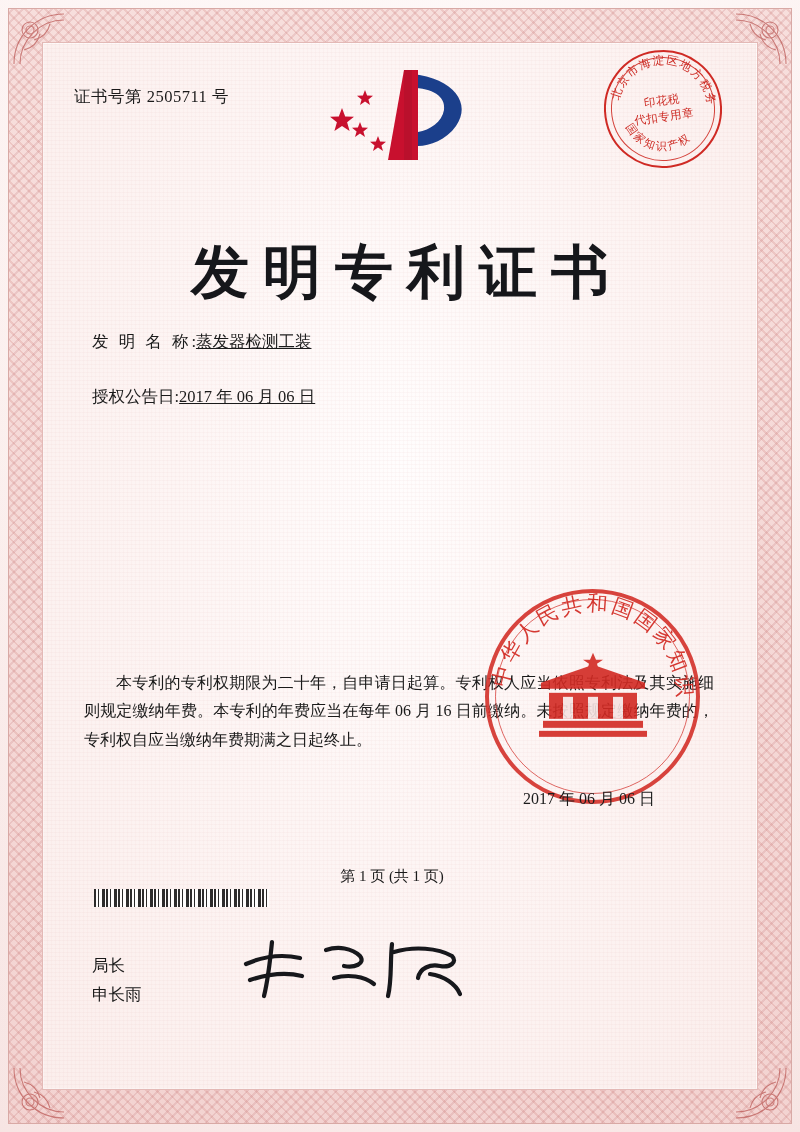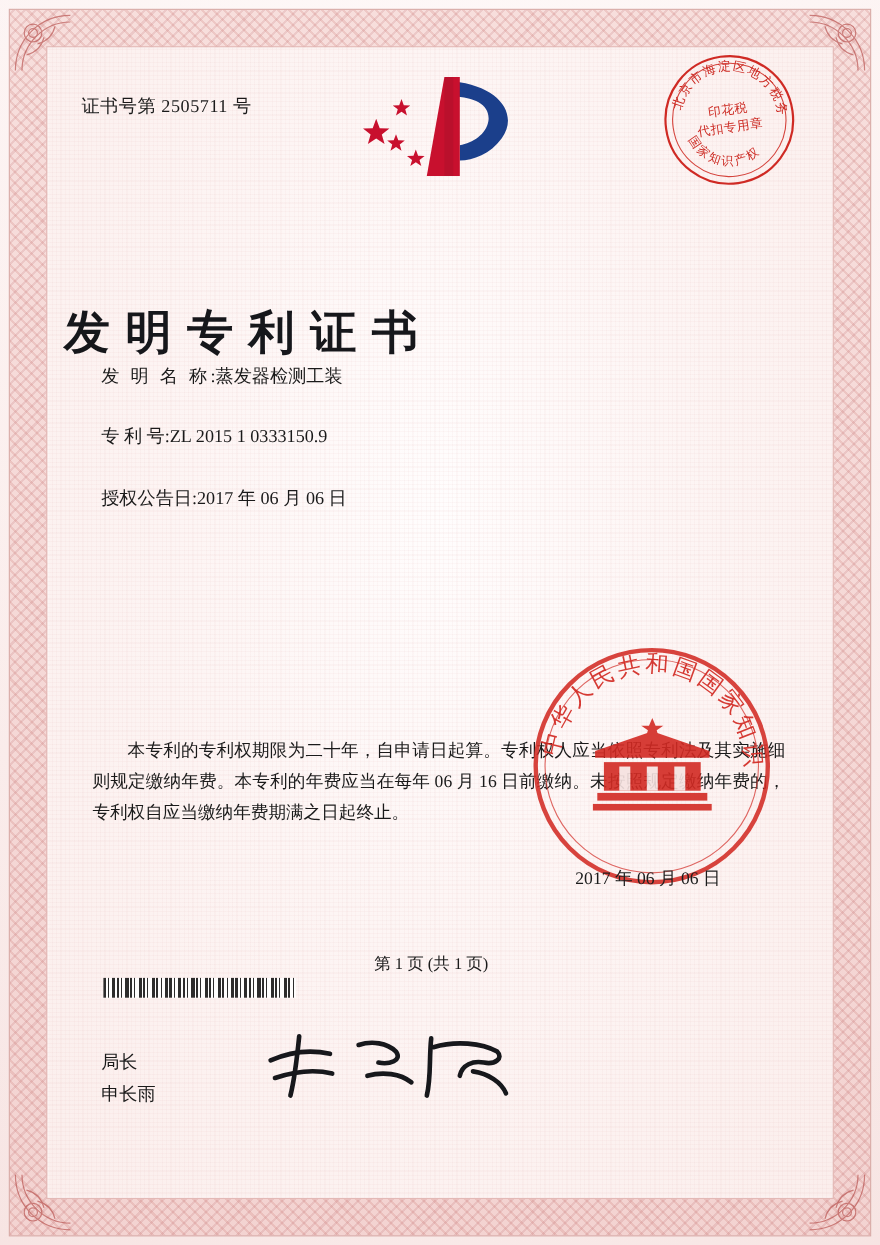--- a/index.html
+++ b/index.html
@@ -123,46 +123,46 @@
     line-height: 1.35;
     width: 84px;
     font-family: "Liberation Serif", serif;
     letter-spacing: 0.5px;
   }
 
   .title {
     position: absolute;
     left: 0; right: 0;
     top: 190px;
-    text-align: left;
-    font-size: 42px;
+    text-align: center;
+    font-size: 58px;
     letter-spacing: 14px;
     font-weight: bold;
     color: #16171b;
     text-indent: 14px;
-    margin-top: 40px;
   }
 
   .fields {
     position: absolute;
     left: 48px;
     top: 288px;
     width: 620px;
   }
   .field {
     font-size: 16.5px;
     margin-bottom: 35.5px;
     white-space: nowrap;
     line-height: 1.2;
   }
   .field .lbl {
     display: inline-block;
   }
   .field .val {
     display: inline-block;
+    text-decoration: underline;
   }
   .sp-mid { letter-spacing: 3px; }
 
   .body-text {
     position: absolute;
     left: 40px;
     top: 625px;
     width: 630px;
     font-size: 16px;
     line-height: 1.78;
@@ -359,23 +359,20 @@
       </div>
     </div>
 
     <div class="title">发明专利证书</div>
 
     <div class="fields">
       <div class="field">
         <span class="lbl sp-mid">发 明 名 称</span><span>:</span><span class="val">蒸发器检测工装</span>
       </div>
       <div class="field">
-        <span class="lbl">专    利    号</span><span>:</span><span class="val">ZL 2015 1 0333150.9</span>
-      </div>
-      <div class="field">
         <span class="lbl">授权公告日</span><span>:</span><span class="val">2017 年 06 月 06 日</span>
       </div>
     </div>
 
     <div class="body-text">
       <p>本专利的专利权期限为二十年，自申请日起算。专利权人应当依照专利法及其实施细则规定缴纳年费。本专利的年费应当在每年 06 月 16 日前缴纳。未按照规定缴纳年费的，专利权自应当缴纳年费期满之日起终止。</p>
     </div>
 
     <div class="barcode"></div>
 

